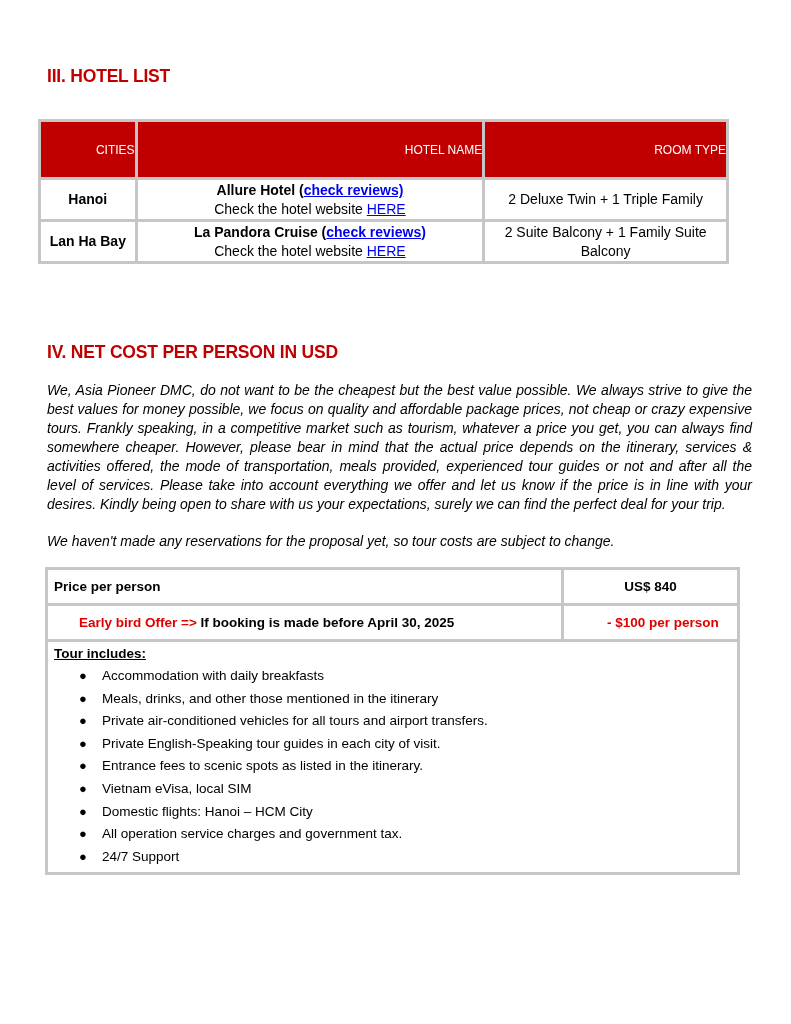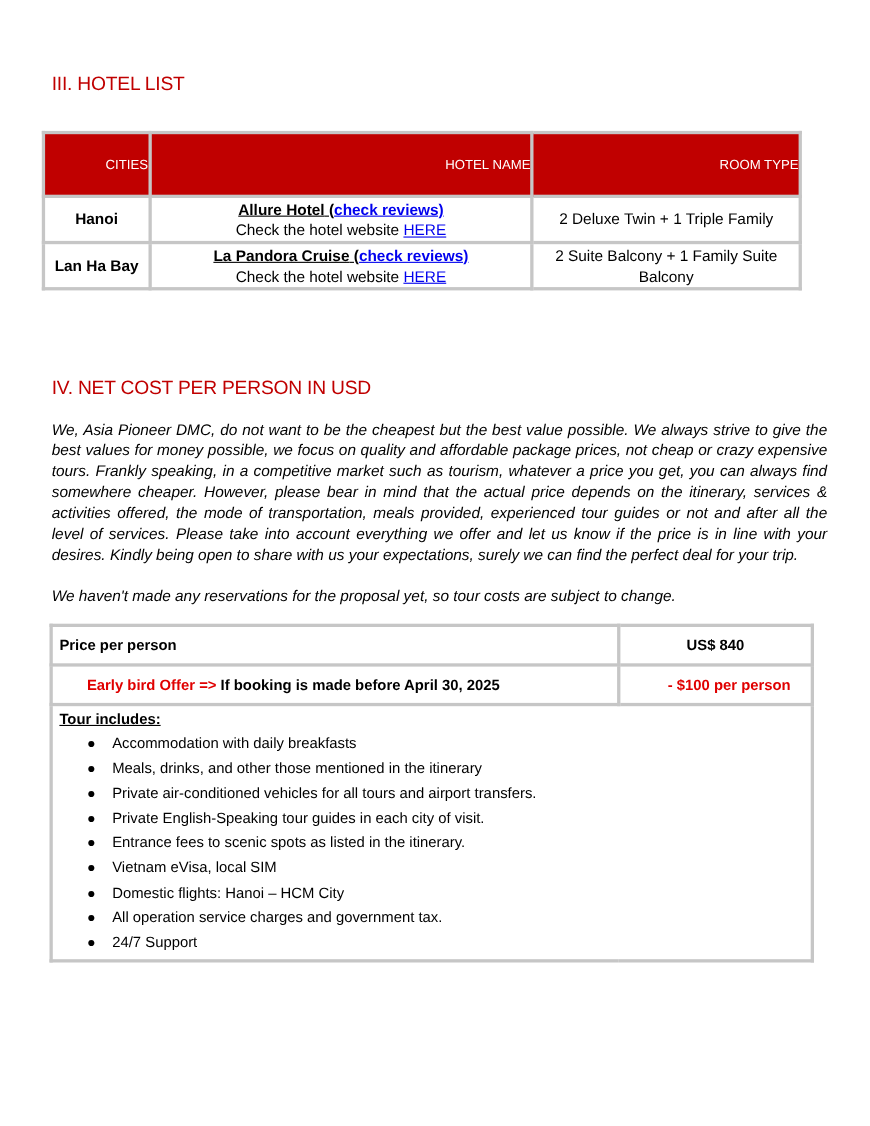--- a/index.html
+++ b/index.html
@@ -1,33 +1,33 @@
 <!DOCTYPE html>
 <html><head>
 <meta charset="utf-8">
 <style>
   html, body { margin: 0; padding: 0; background: #ffffff; }
   body { width: 791px; height: 1024px; position: relative; overflow: hidden;
          font-family: "Liberation Sans", sans-serif; color: #000; }
-  .h2 { position: absolute; left: 47px; font-weight: normal; color: #c00000;
+  .h2 { position: absolute; left: 47px; font-weight: bold; color: #c00000;
         font-size: 17.5px; letter-spacing: -0.2px; }
   #h-hotel { top: 66px; }
   #h-cost { top: 342px; }
 
   table { border-collapse: collapse; position: absolute; }
   td, th { border: 3px solid #c6c6c6; padding: 0; }
 
   
   #hotel-table { left: 38px; top: 119px; width: 691px; }
   #hotel-table th { background: #c00000; color: #fff; font-weight: normal;
        font-size: 12px; height: 55px; text-align: right; }
   #hotel-table td { height: 39px; text-align: center; font-size: 14px; line-height: 19px; }
   #hotel-table td.city { font-weight: bold; }
   .c1 { width: 98px; } .c2 { width: 326px; padding-left: 40px; } .c3 { width: 256px; }
-  .hname { font-weight: bold; text-decoration: underline; }
+  .hname { font-weight: bold; }
   a.link { color: #0000ee; text-decoration: underline; }
   a.link.bold { font-weight: bold; }
 
   
   .para { position: absolute; left: 47px; width: 705px; font-style: italic;
           font-size: 14px; line-height: 19px; text-align: justify; }
   #p1 { top: 381px; }
   #p2 { top: 532px; }
 
   

